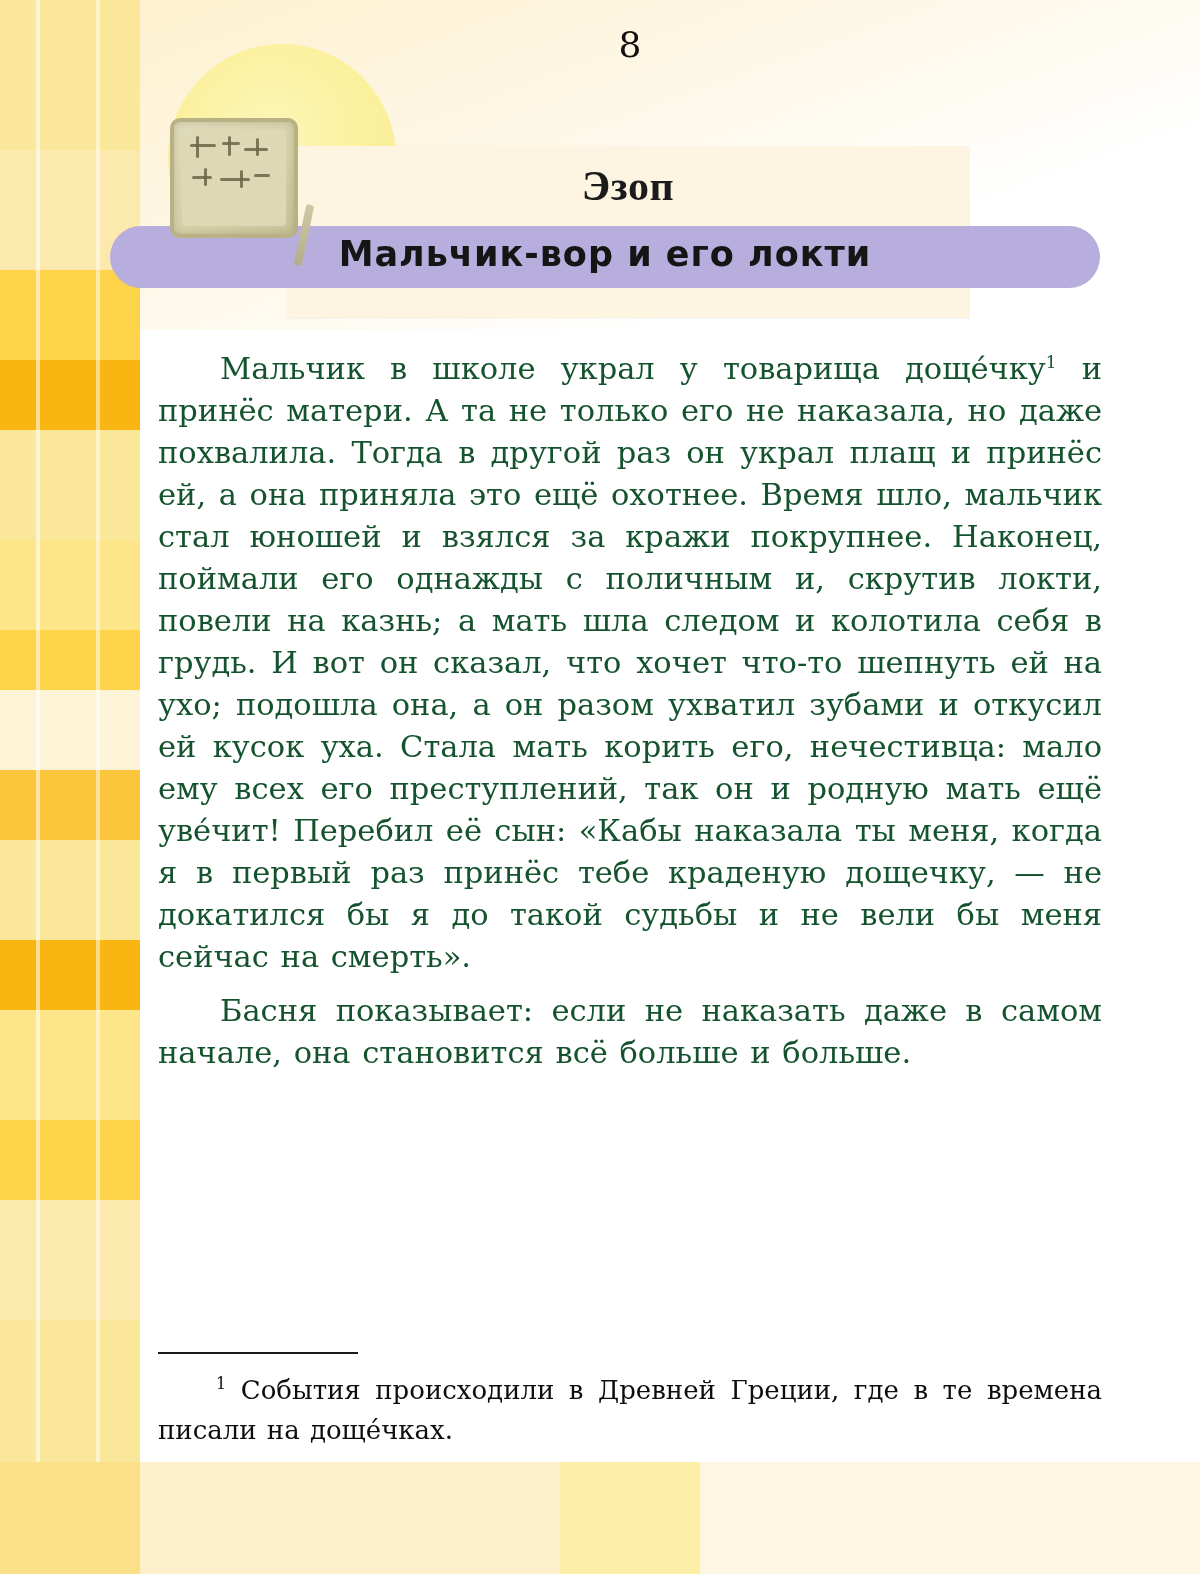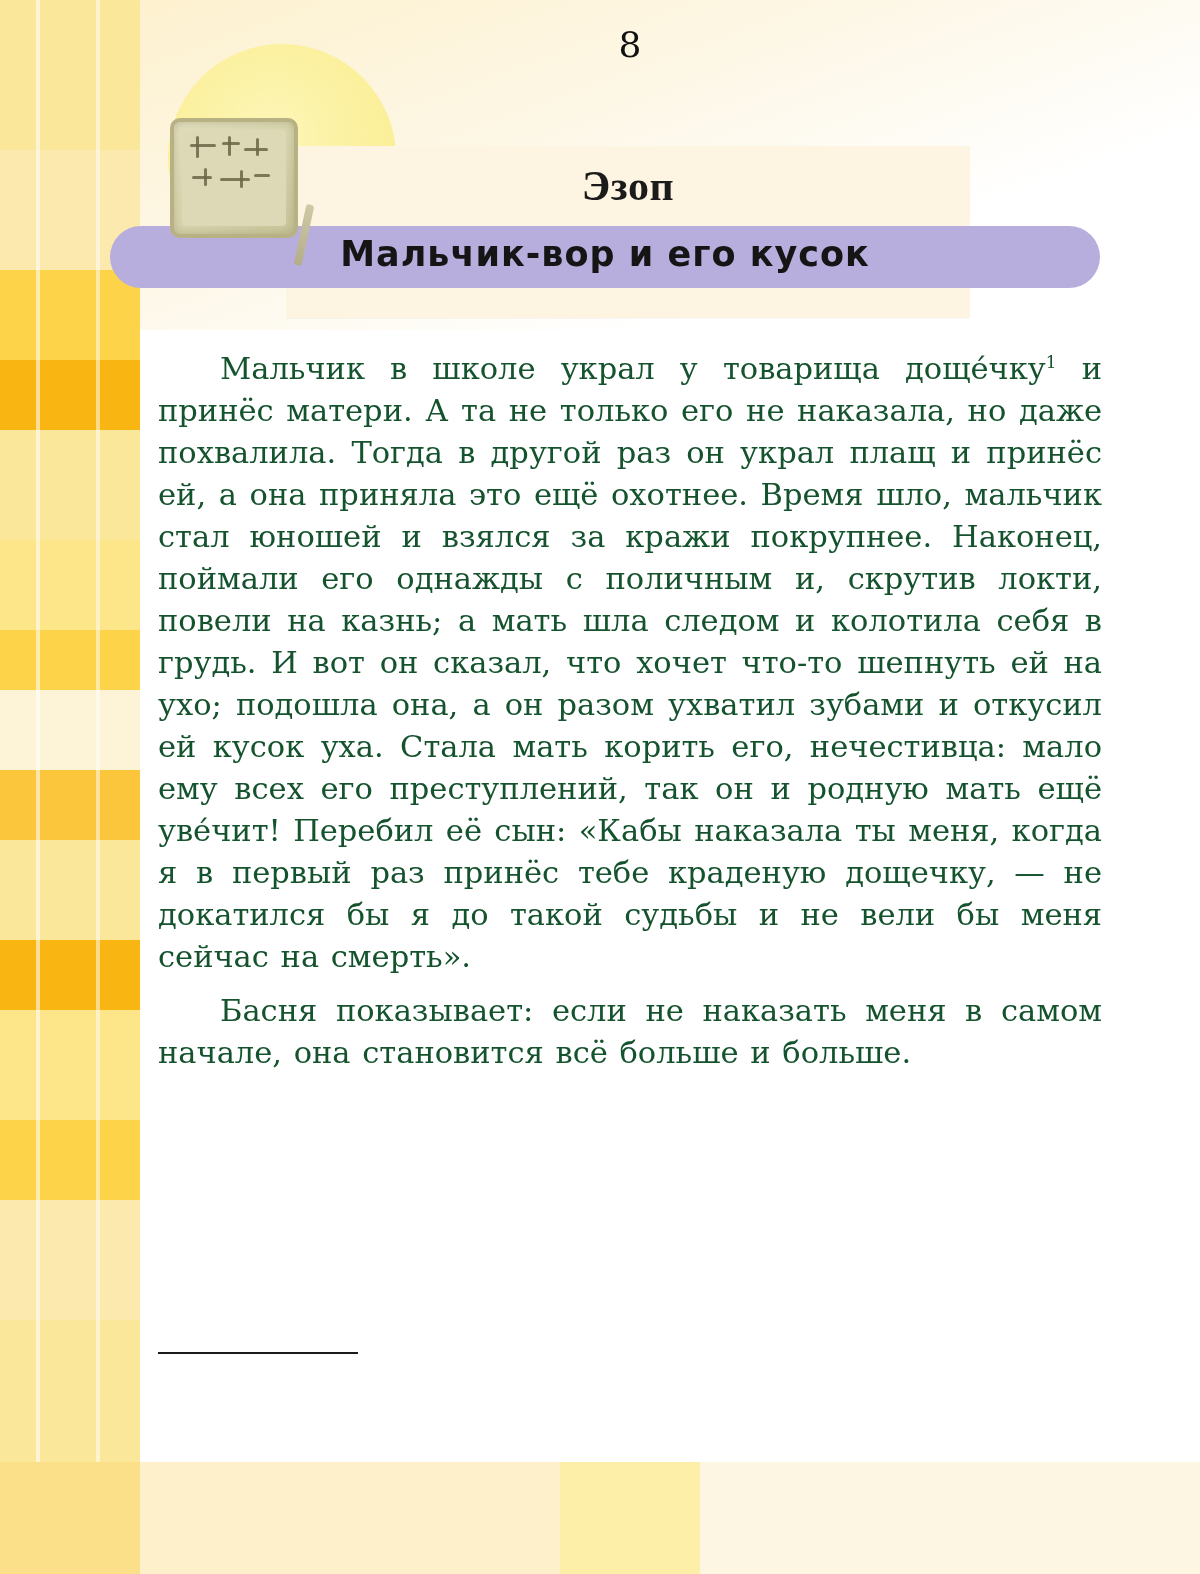--- a/index.html
+++ b/index.html
@@ -302,21 +302,21 @@
   </div>
 
   <div class="top-gradient"></div>
 
   <div class="sun"></div>
 
   <div class="title-card"></div>
   <div class="author-name">Эзоп</div>
 
   <div class="title-banner"></div>
-  <div class="title-text">Мальчик-вор и его кусок</div>
+  <div class="title-text">Мальчик-вор и его локти</div>
 
   <div class="tablet">
     <div class="tablet-inner">
       <div class="tablet-scratch" style="left:8px;top:14px;width:26px;"></div>
       <div class="tablet-tick" style="left:14px;top:6px;height:22px;"></div>
       <div class="tablet-scratch" style="left:40px;top:12px;width:18px;"></div>
       <div class="tablet-tick" style="left:46px;top:6px;height:20px;"></div>
       <div class="tablet-scratch" style="left:62px;top:18px;width:24px;"></div>
       <div class="tablet-tick" style="left:74px;top:8px;height:18px;"></div>
       <div class="tablet-scratch" style="left:10px;top:46px;width:20px;"></div>
@@ -326,25 +326,29 @@
       <div class="tablet-scratch" style="left:72px;top:44px;width:16px;"></div>
     </div>
   </div>
   <div class="stylus"></div>
 
   <div class="content">
     <p class="para">
       <span>Мальчик в школе украл у товарища доще́чку<sup class="fn">1</sup> и принёс матери. А та не только его не наказала, но даже похвалила. Тогда в другой раз он украл плащ и принёс ей, а она приняла это ещё охотнее. Время шло, мальчик стал юношей и взялся за кражи покрупнее. Наконец, поймали его однажды с поличным и, скрутив локти, повели на казнь; а мать шла следом и колотила себя в грудь. И вот он сказал, что хочет что-то шепнуть ей на ухо; подошла она, а он разом ухватил зубами и откусил ей кусок уха. Стала мать корить его, нечестивца: мало ему всех его преступлений, так он и родную мать ещё уве́чит! Перебил её сын: «Кабы наказала ты меня, когда я в первый раз принёс тебе краденую дощечку, — не докатился бы я до такой судьбы и не вели бы меня сейчас на смерть».</span>
     </p>
     <p class="para second">
-      <span>Басня показывает: если не наказать меня в самом начале, она становится всё больше и больше.</span>
+      <span>Басня показывает: если не наказать даже в самом начале, она становится всё больше и больше.</span>
     </p>
   </div>
 
   <div class="footnote-rule"></div>
+  <div class="footnote">
+    <sup>1</sup>
+    <span>События происходили в Древней Греции, где в те времена писали на доще́чках.</span>
+  </div>
 
   <div class="bottom-band">
     <div class="bottom-band-left"></div>
     <div class="bottom-band-right"></div>
     <div class="page-number-box"></div>
   </div>
   <div class="page-number">8</div>
 
 </div>
 

